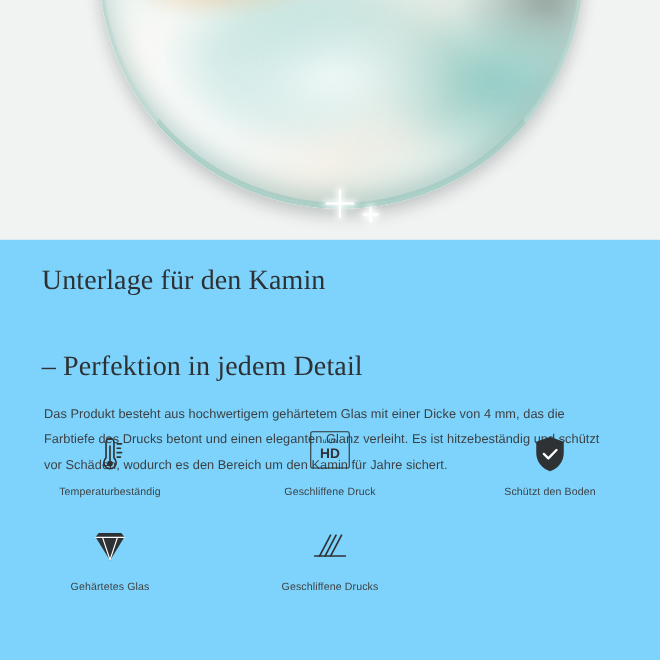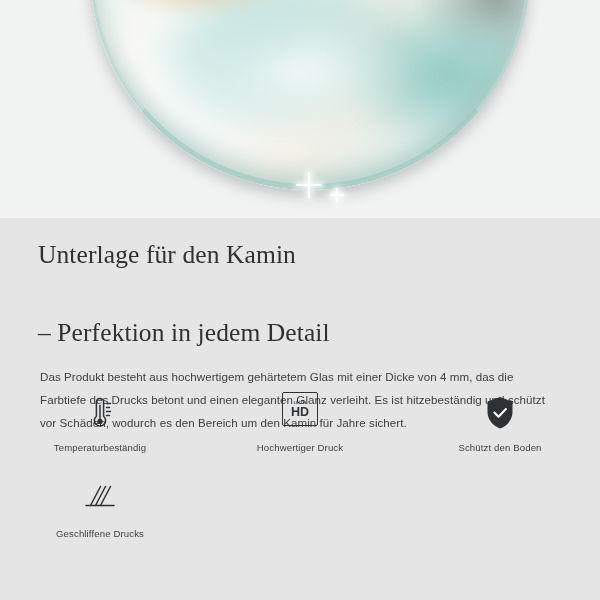--- a/index.html
+++ b/index.html
@@ -9,21 +9,21 @@
     height: 600px;
     overflow: hidden;
     background: #ffffff;
     font-family: "Liberation Sans", sans-serif;
   }
 
   #page {
     position: relative;
     width: 600px;
     height: 600px;
-    background: #e5e5e5;
+    background: #7dd3fc;
     overflow: hidden;
   }
 
   
   .hero {
     position: absolute;
     left: 0;
     top: 0;
     width: 600px;
     height: 218px;
@@ -271,33 +271,43 @@
       <div class="feature-label">Temperaturbeständig</div>
     </div>
 
     <div class="feature">
       <div class="feature-icon">
         <div class="hd-badge">
           <span class="t1">ultra</span>
           <span class="t2">HD</span>
         </div>
       </div>
-      <div class="feature-label">Hochwertiger Druck</div>
+      <div class="feature-label">Geschliffene Druck</div>
     </div>
 
     <div class="feature">
       <div class="feature-icon">
         <svg width="36" height="42" viewBox="0 0 36 42" aria-hidden="true">
           <path class="ico-fill" d="M18 5 5.5 9.6v10.2c0 7.6 5.1 14.3 12.5 16.6 7.4-2.3 12.5-9 12.5-16.6V9.6L18 5z"></path>
           <path d="M12.4 20.6l4.1 4.1 7.4-7.6" fill="none" stroke="#ffffff" stroke-width="2.1" stroke-linecap="round" stroke-linejoin="round"></path>
         </svg>
       </div>
       <div class="feature-label">Schützt den Boden</div>
     </div>
 
+    <div class="feature">
+      <div class="feature-icon">
+        <svg width="40" height="38" viewBox="0 0 40 38" aria-hidden="true">
+          <path class="ico-fill" d="M7 10.5h26L20 31.5 7 10.5z"></path>
+          <path class="ico-fill" d="M9.8 6.5h20.4l3.2 4H6.6l3.2-4z"></path>
+          <path d="M13.2 10.5L20 31M26.8 10.5L20 31M6.6 10.5h26.8" fill="none" stroke="#ffffff" stroke-width="1.1"></path>
+        </svg>
+      </div>
+      <div class="feature-label">Gehärtetes Glas</div>
+    </div>
 
     <div class="feature">
       <div class="feature-icon">
         <svg width="38" height="34" viewBox="0 0 38 34" aria-hidden="true">
           <path class="ico-stroke" d="M5 27.5h28"></path>
           <path class="ico-stroke" d="M9.5 27.5 19.5 8.5"></path>
           <path class="ico-stroke" d="M14.5 27.5 24.5 8.5"></path>
           <path class="ico-stroke" d="M19.5 27.5 29.5 8.5"></path>
         </svg>
       </div>

